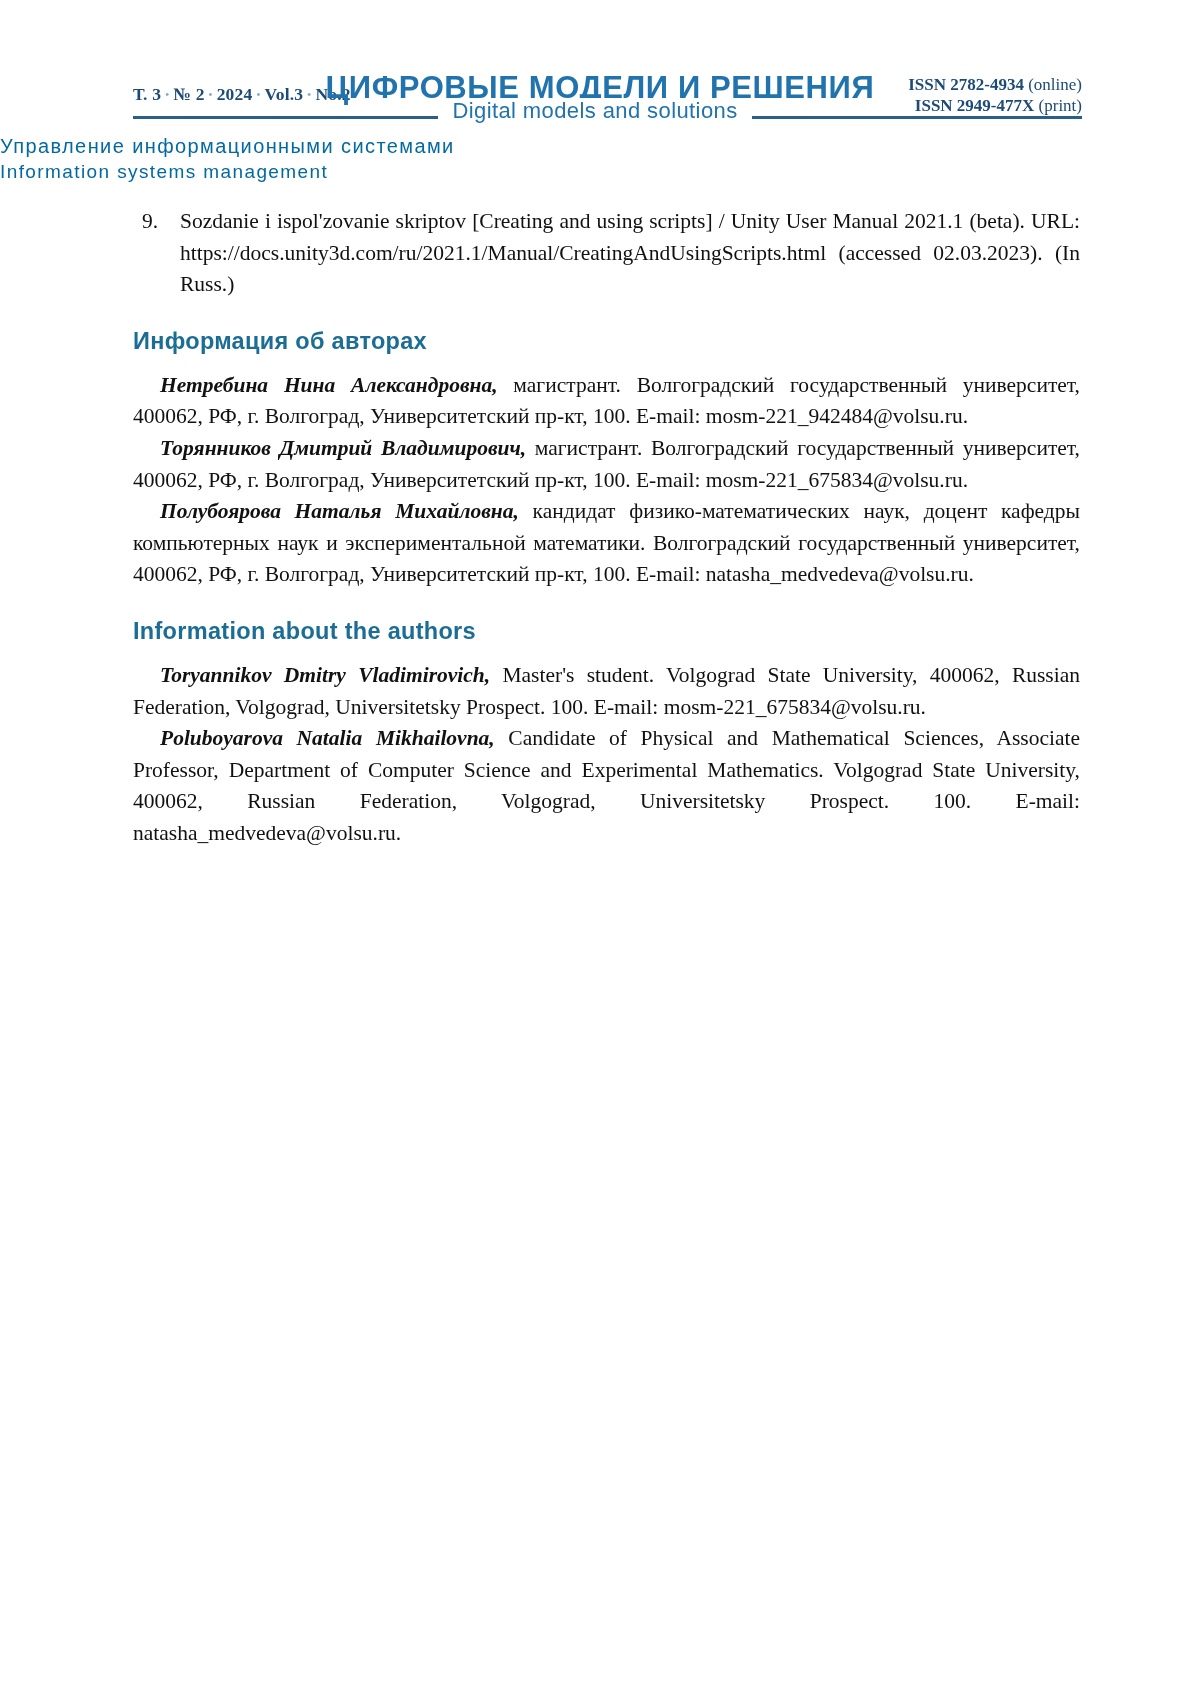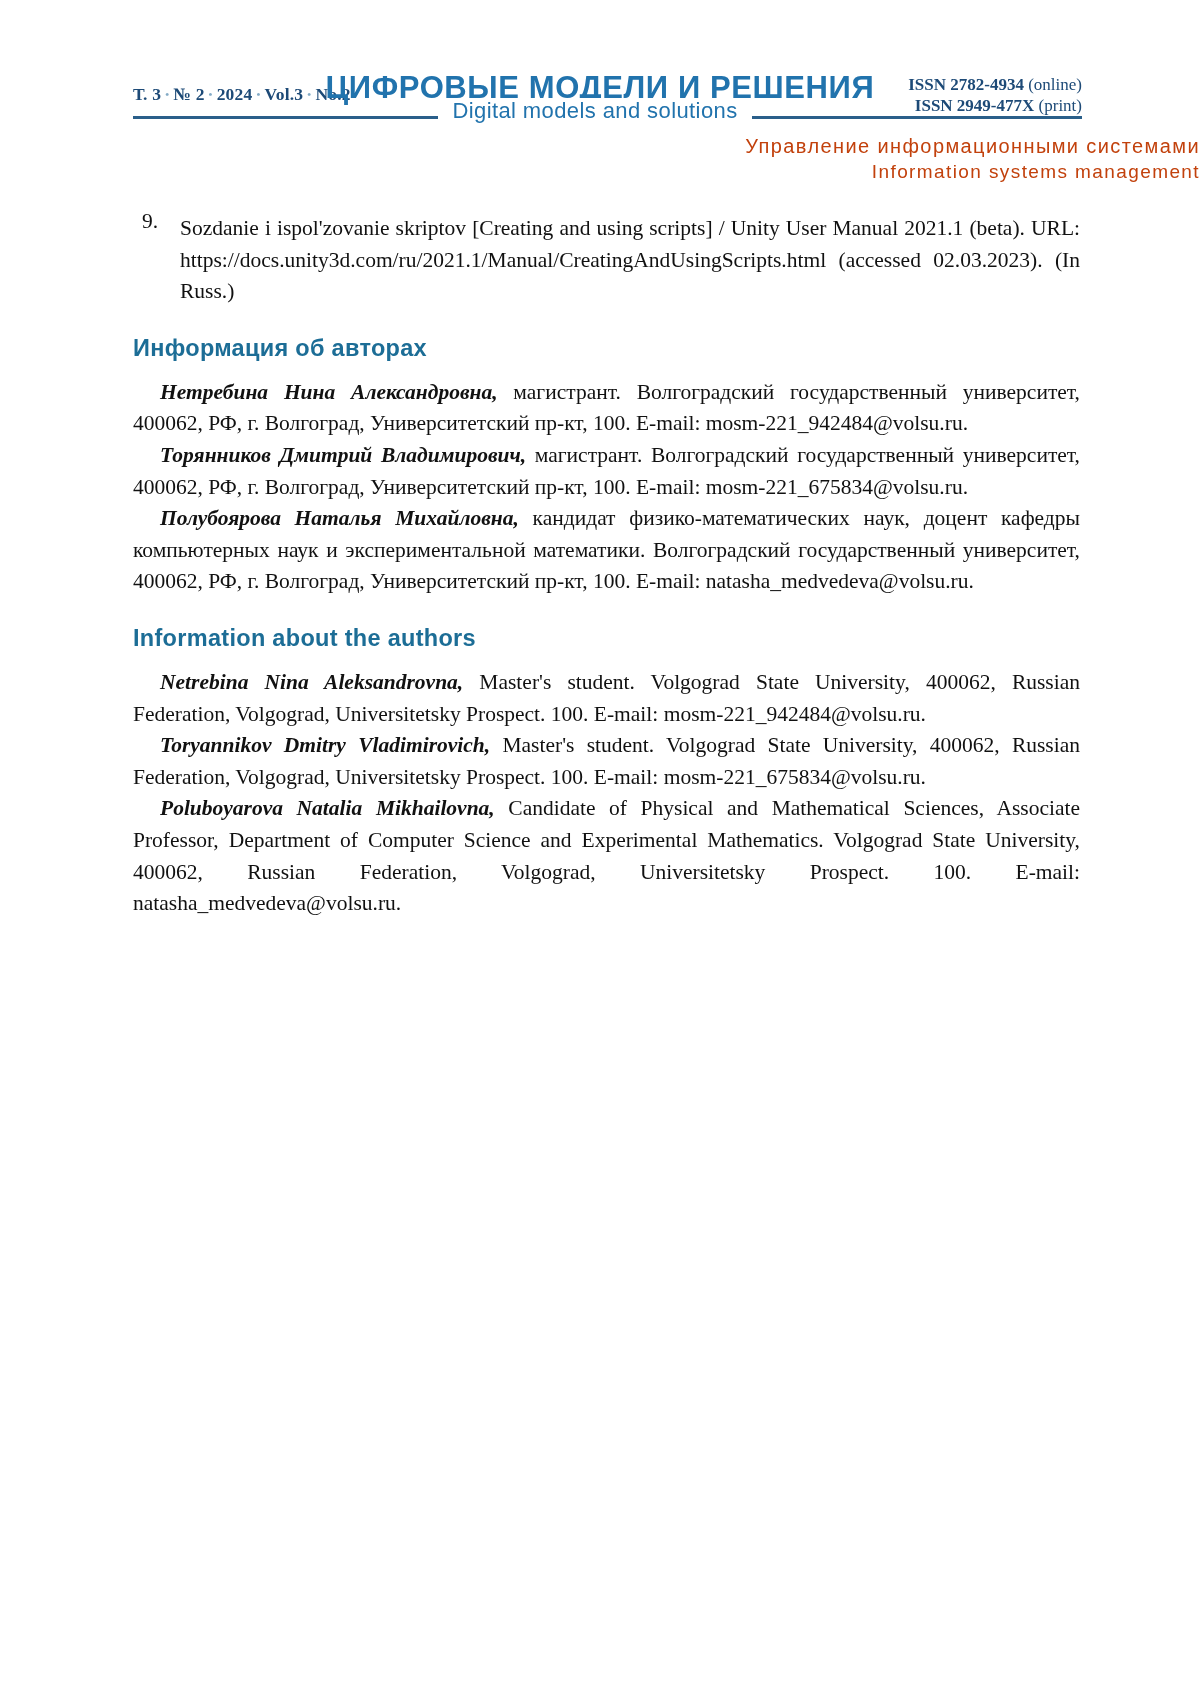--- a/index.html
+++ b/index.html
@@ -81,23 +81,23 @@
     white-space: nowrap;
   }
   .header-right .issn-code { font-weight: bold; }
   .header-right .issn-type { font-weight: normal; }
 
   .header-gray {
     position: absolute;
     left: 0;
     right: 0;
     top: 134px;
-    text-align: right;
-    font-family: "Liberation Sans", sans-serif;
-    color: #c2410c;
+    text-align: left;
+    font-family: "Liberation Sans", sans-serif;
+    color: #0369a1;
     letter-spacing: 1.4px;
     line-height: 25px;
   }
   .header-gray .gray-ru { font-size: 20px; }
   .header-gray .gray-en { font-size: 19px; }
 
   
   .main {
     position: absolute;
     left: 133px;
@@ -111,21 +111,20 @@
   }
   .ref-num {
     flex: none;
     width: 47px;
     padding-left: 9px;
     box-sizing: border-box;
   }
   .ref-text {
     flex: 1;
     text-align: justify;
-    margin-top: 7px;
   }
   .section-heading {
     font-family: "Liberation Sans", sans-serif;
     font-weight: 700;
     font-size: 23.5px;
     color: #1c6d96;
     text-align: left;
     letter-spacing: 0.3px;
     margin: 27px 0 15px 0;
   }
@@ -193,21 +192,20 @@
     </div>
 
     <div class="section-heading">Информация об авторах</div>
 
     <p class="para"><span class="author-name">Нетребина Нина Александровна,</span><span> магистрант. Волгоградский государственный университет, 400062, РФ, г. Волгоград, Университетский пр-кт, 100. E-mail: mosm-221_942484@volsu.ru.</span></p>
     <p class="para"><span class="author-name">Торянников Дмитрий Владимирович,</span><span> магистрант. Волгоградский государственный университет, 400062, РФ, г. Волгоград, Университетский пр-кт, 100. E-mail: mosm-221_675834@volsu.ru.</span></p>
     <p class="para"><span class="author-name">Полубоярова Наталья Михайловна,</span><span> кандидат физико-математических наук, доцент кафедры компьютерных наук и экспериментальной математики. Волгоградский государственный университет, 400062, РФ, г. Волгоград, Университетский пр-кт, 100. E-mail: natasha_medvedeva@volsu.ru.</span></p>
 
     <div class="section-heading">Information about the authors</div>
 
-    <p class="para"><span class="author-name">Netrebina Nina Aleksandrovna,</span><span> Master's student. Volgograd State University, 400062, Russian Federation, Volgograd, Universitetsky Prospect. 100. E-mail: mosm-221_942484@volsu.ru.</span></p>
     <p class="para"><span class="author-name">Toryannikov Dmitry Vladimirovich,</span><span> Master's student. Volgograd State University, 400062, Russian Federation, Volgograd, Universitetsky Prospect. 100. E-mail: mosm-221_675834@volsu.ru.</span></p>
     <p class="para"><span class="author-name">Poluboyarova Natalia Mikhailovna,</span><span> Candidate of Physical and Mathematical Sciences, Associate Professor, Department of Computer Science and Experimental Mathematics. Volgograd State University, 400062, Russian Federation, Volgograd, Universitetsky Prospect. 100. E-mail: natasha_medvedeva@volsu.ru.</span></p>
 
   </div>
 
   <div class="footer-page">72</div>
 
 </div>
 
 </body></html>

